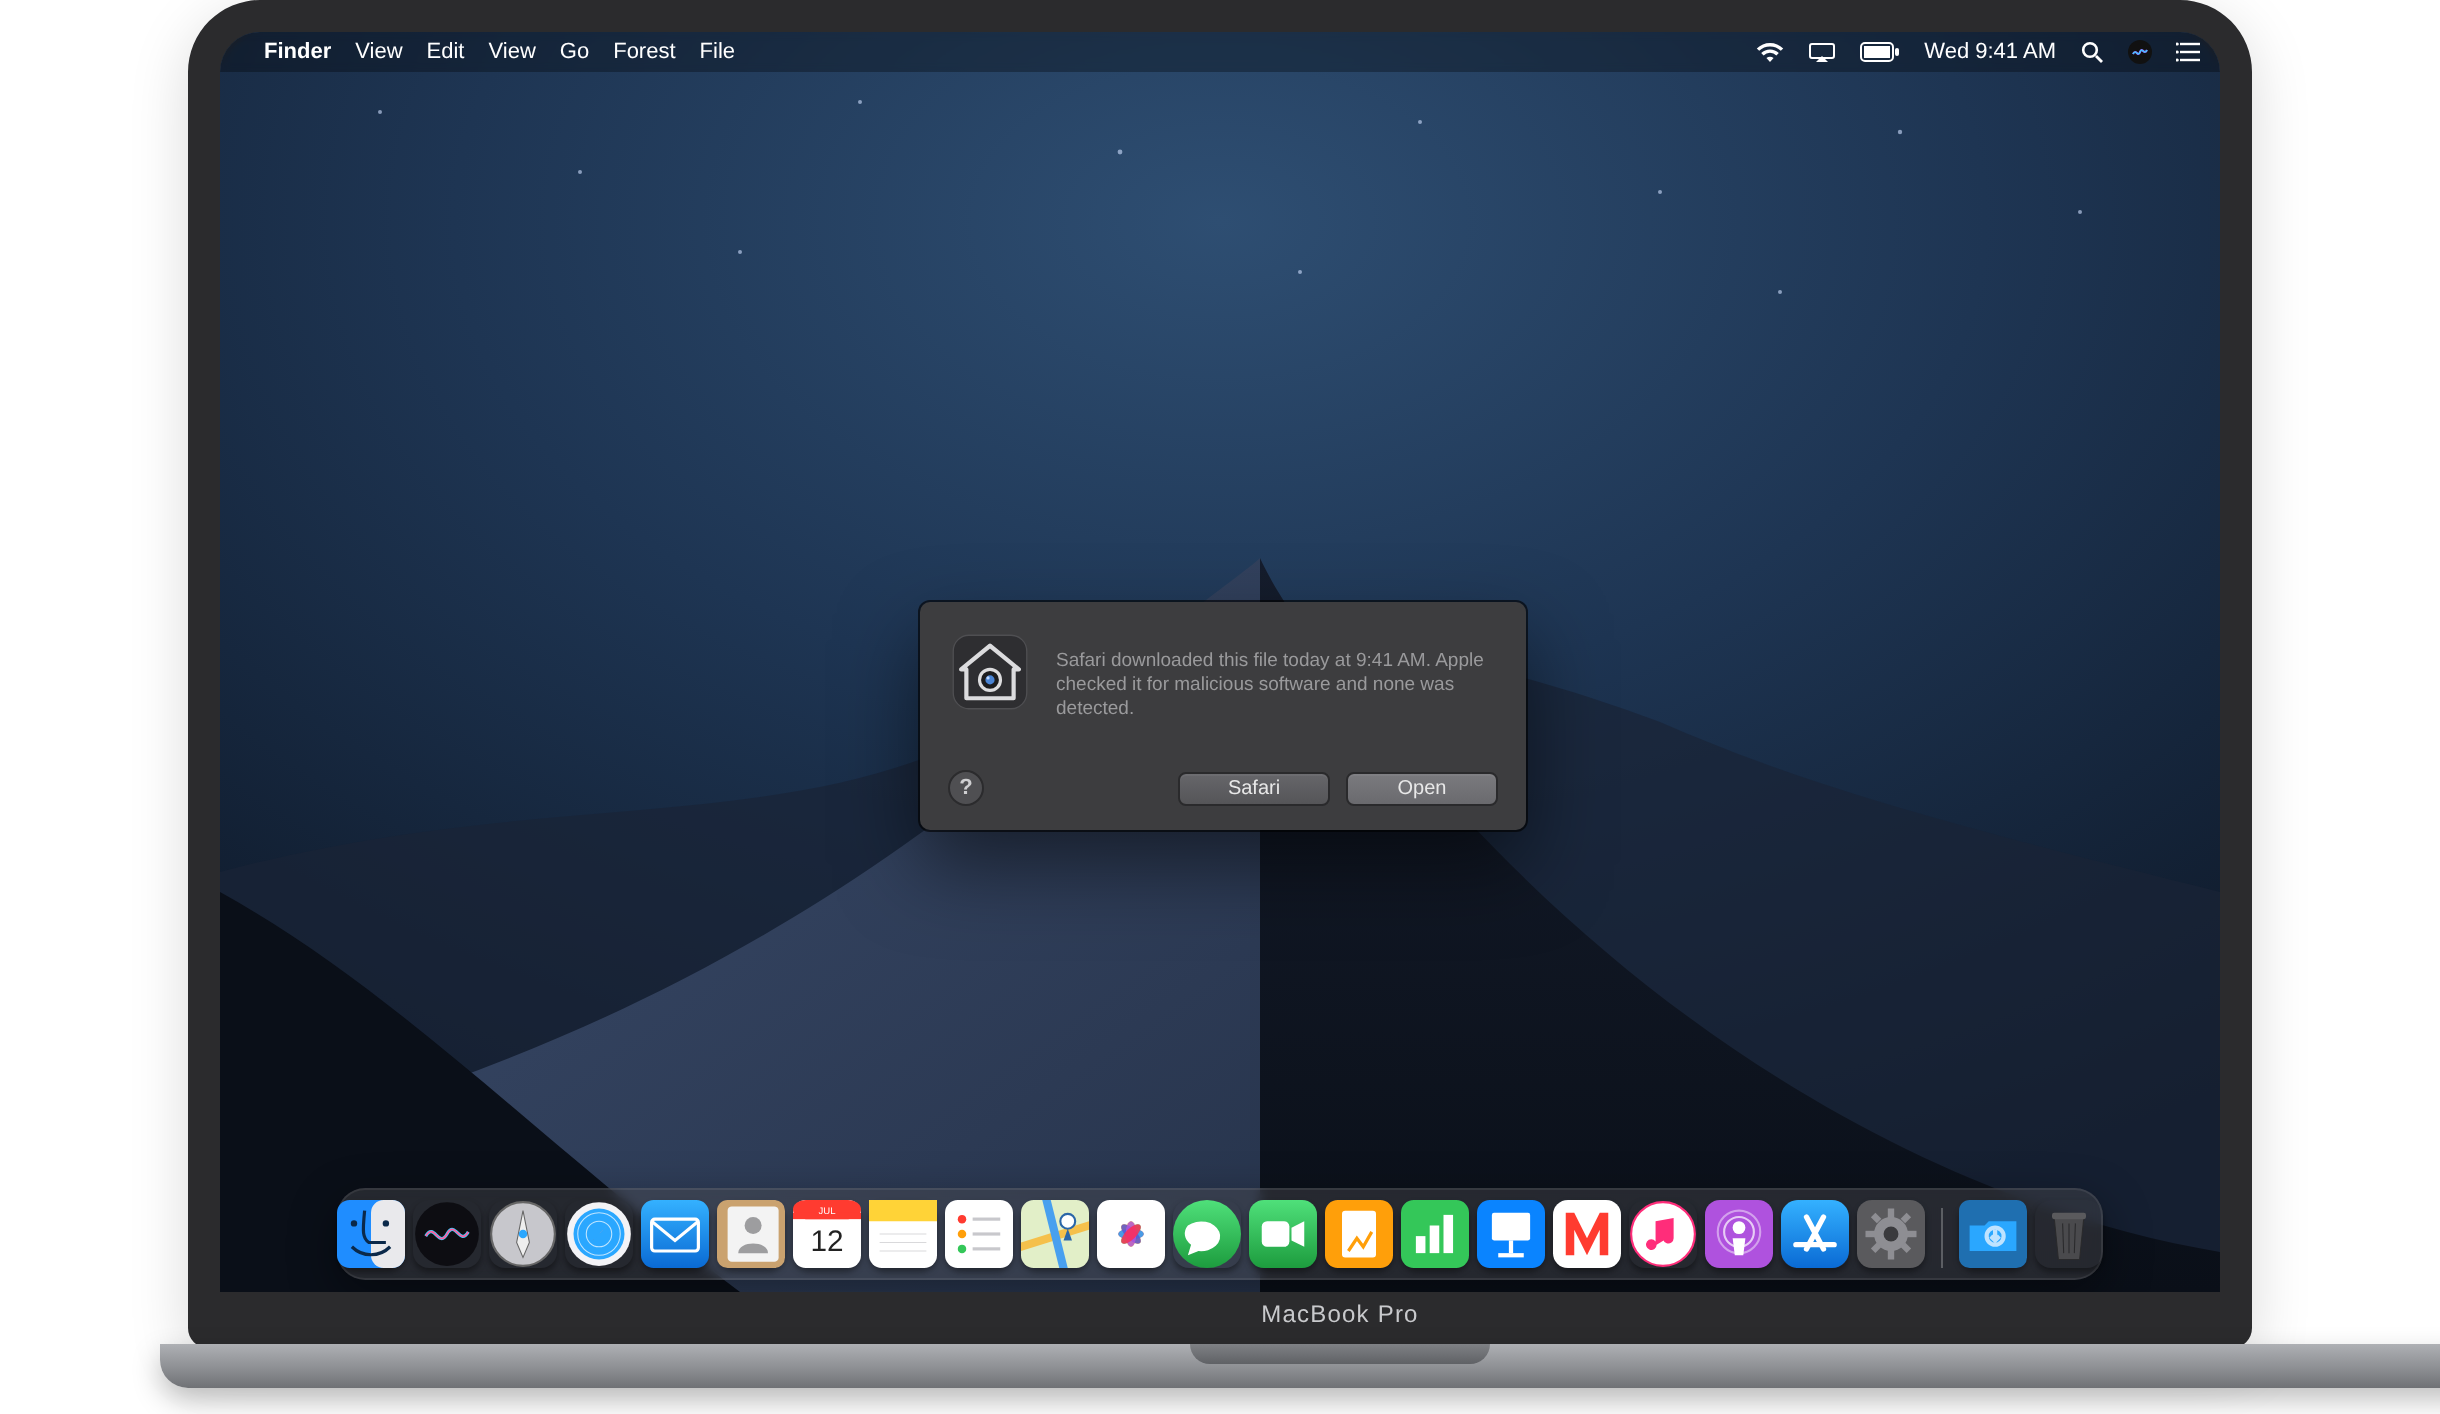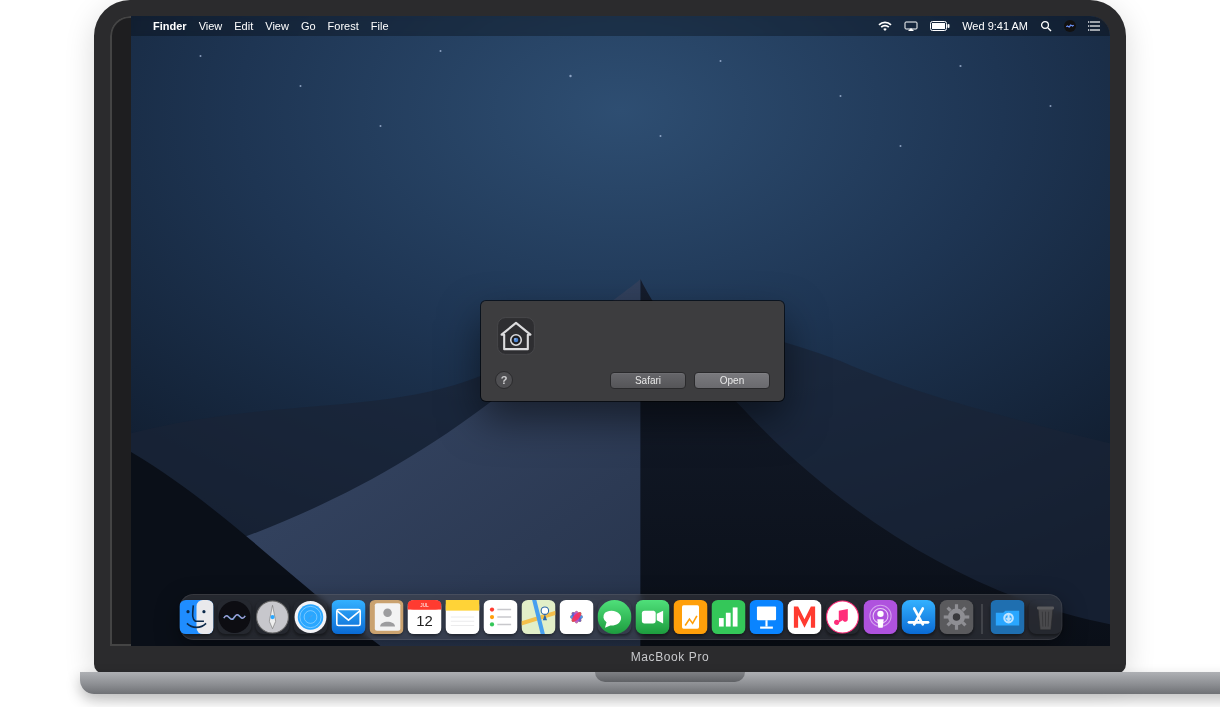--- a/index.html
+++ b/index.html
@@ -34,21 +34,21 @@
     position:relative;
     width:1180px;height:22px;margin:-2px auto 0;
     background:linear-gradient(#aeb0b4,#8d8f93 55%,#6f7175);
     border-radius:0 0 14px 14px;
     box-shadow:0 6px 14px rgba(0,0,0,.25);
   }
   .hinge .notch{position:absolute;top:0;left:50%;transform:translateX(-50%);width:150px;height:10px;border-radius:0 0 12px 12px;background:linear-gradient(#7f8185,#5f6165);}
   .hinge .brand{position:absolute;top:-22px;left:50%;transform:translateX(-50%);font-size:12px;letter-spacing:.6px;color:#c8c9cc;font-weight:300;}
 
   
-  .screen{position:absolute;inset:0;overflow:hidden;margin-left:21px;}
+  .screen{position:absolute;inset:0;overflow:hidden;}
   .wallpaper{position:absolute;inset:0;}
   .wallpaper svg{width:100%;height:100%;display:block;}
 
   
   .menubar{position:absolute;top:0;left:0;right:0;height:20px;display:flex;align-items:center;justify-content:space-between;padding:0 10px;background:var(--menubarbg);font-size:11px;color:var(--menubartext);backdrop-filter:blur(2px);}
   .menubar-left,.menubar-right{display:flex;align-items:center;gap:12px;}
   .menubar-right{}
   .menubar .apple{font-size:13px;line-height:1;}
   .menubar .bold{font-weight:600;}
   .status-ico svg{display:block;}
@@ -206,20 +206,21 @@
           <div class="dialog-icon">
             <svg viewBox="0 0 64 64">
               <rect x="4" y="4" width="56" height="56" rx="12" fill="#2e2e31" stroke="#4f4f52"></rect>
               <path d="M32 12 L54 30 L50 30 L50 52 L14 52 L14 30 L10 30 Z" fill="none" stroke="#dcdcde" stroke-width="3.2" stroke-linejoin="round"></path>
               <circle cx="32" cy="38" r="8" fill="#1c1c1e" stroke="#dcdcde" stroke-width="2.4"></circle>
               <circle cx="32" cy="38" r="3.5" fill="#4a84d4"></circle>
               <circle cx="30.5" cy="36.5" r="1.2" fill="#bcd6ff"></circle>
             </svg>
           </div>
           <div class="dialog-text">
+            <p class="dialog-sub">Safari downloaded this file today at 9:41 AM. Apple checked it for malicious software and none was detected.</p>
           </div>
         </div>
         <div class="dialog-footer">
           <div class="help">?</div>
           <div class="dialog-buttons">
             <div class="dlg-btn">Safari</div>
             <div class="dlg-btn primary">Open</div>
           </div>
         </div>
       </div>

